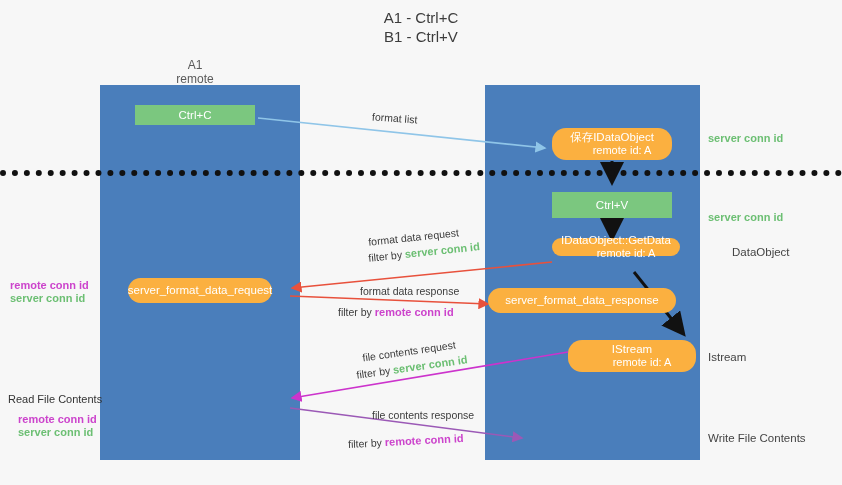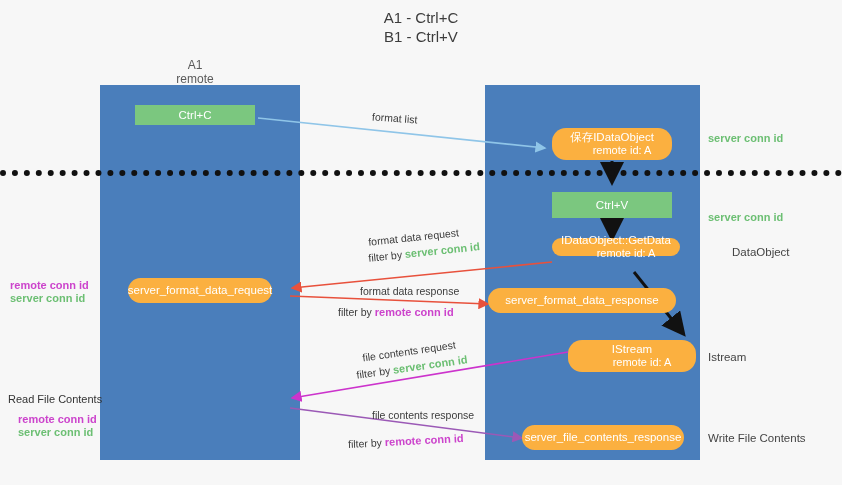--- a/index.html
+++ b/index.html
@@ -122,23 +122,20 @@
 
   <div class="box orange" style="left:128px;top:278px;width:144px;height:25px;">
     <div>server_format_data_request</div>
   </div>
 
   <div class="box orange" style="left:488px;top:288px;width:188px;height:25px;">
     <div>server_format_data_response</div>
   </div>
 
 
-  <div class="box orange" style="left:522px;top:425px;width:162px;height:25px;">
-    <div>server_file_contents_response</div>
-  </div>
 
   <div class="rot" style="left:372px;top:111px;transform:rotate(4deg);">format list</div>
 
   <div class="rot" style="left:368px;top:230px;transform:rotate(-6deg);">format data request</div>
   <div class="rot" style="left:368px;top:245px;transform:rotate(-6deg);">
     <span>filter by </span><span class="lbl green" style="position:static;">server conn id</span>
   </div>
 
   <div class="rot" style="left:360px;top:284px;">format data response</div>
   <div class="rot" style="left:338px;top:305px;">

